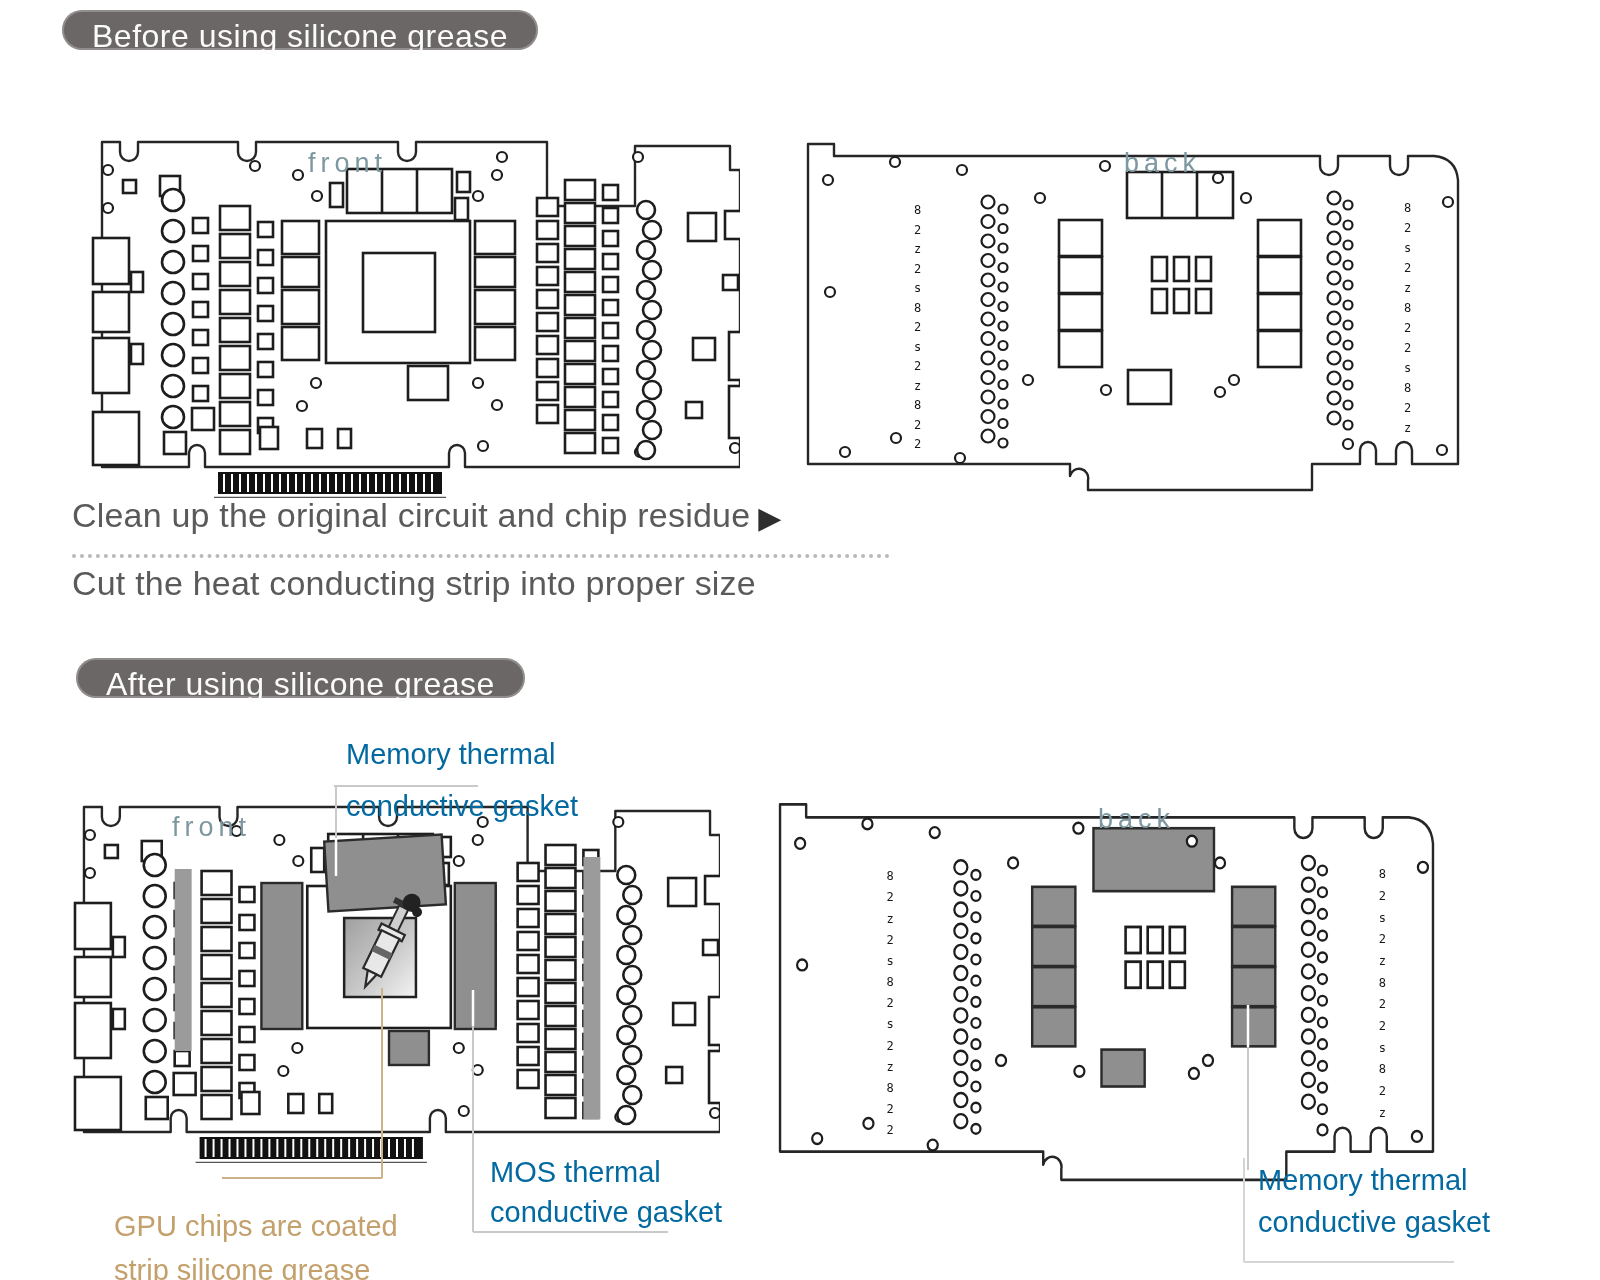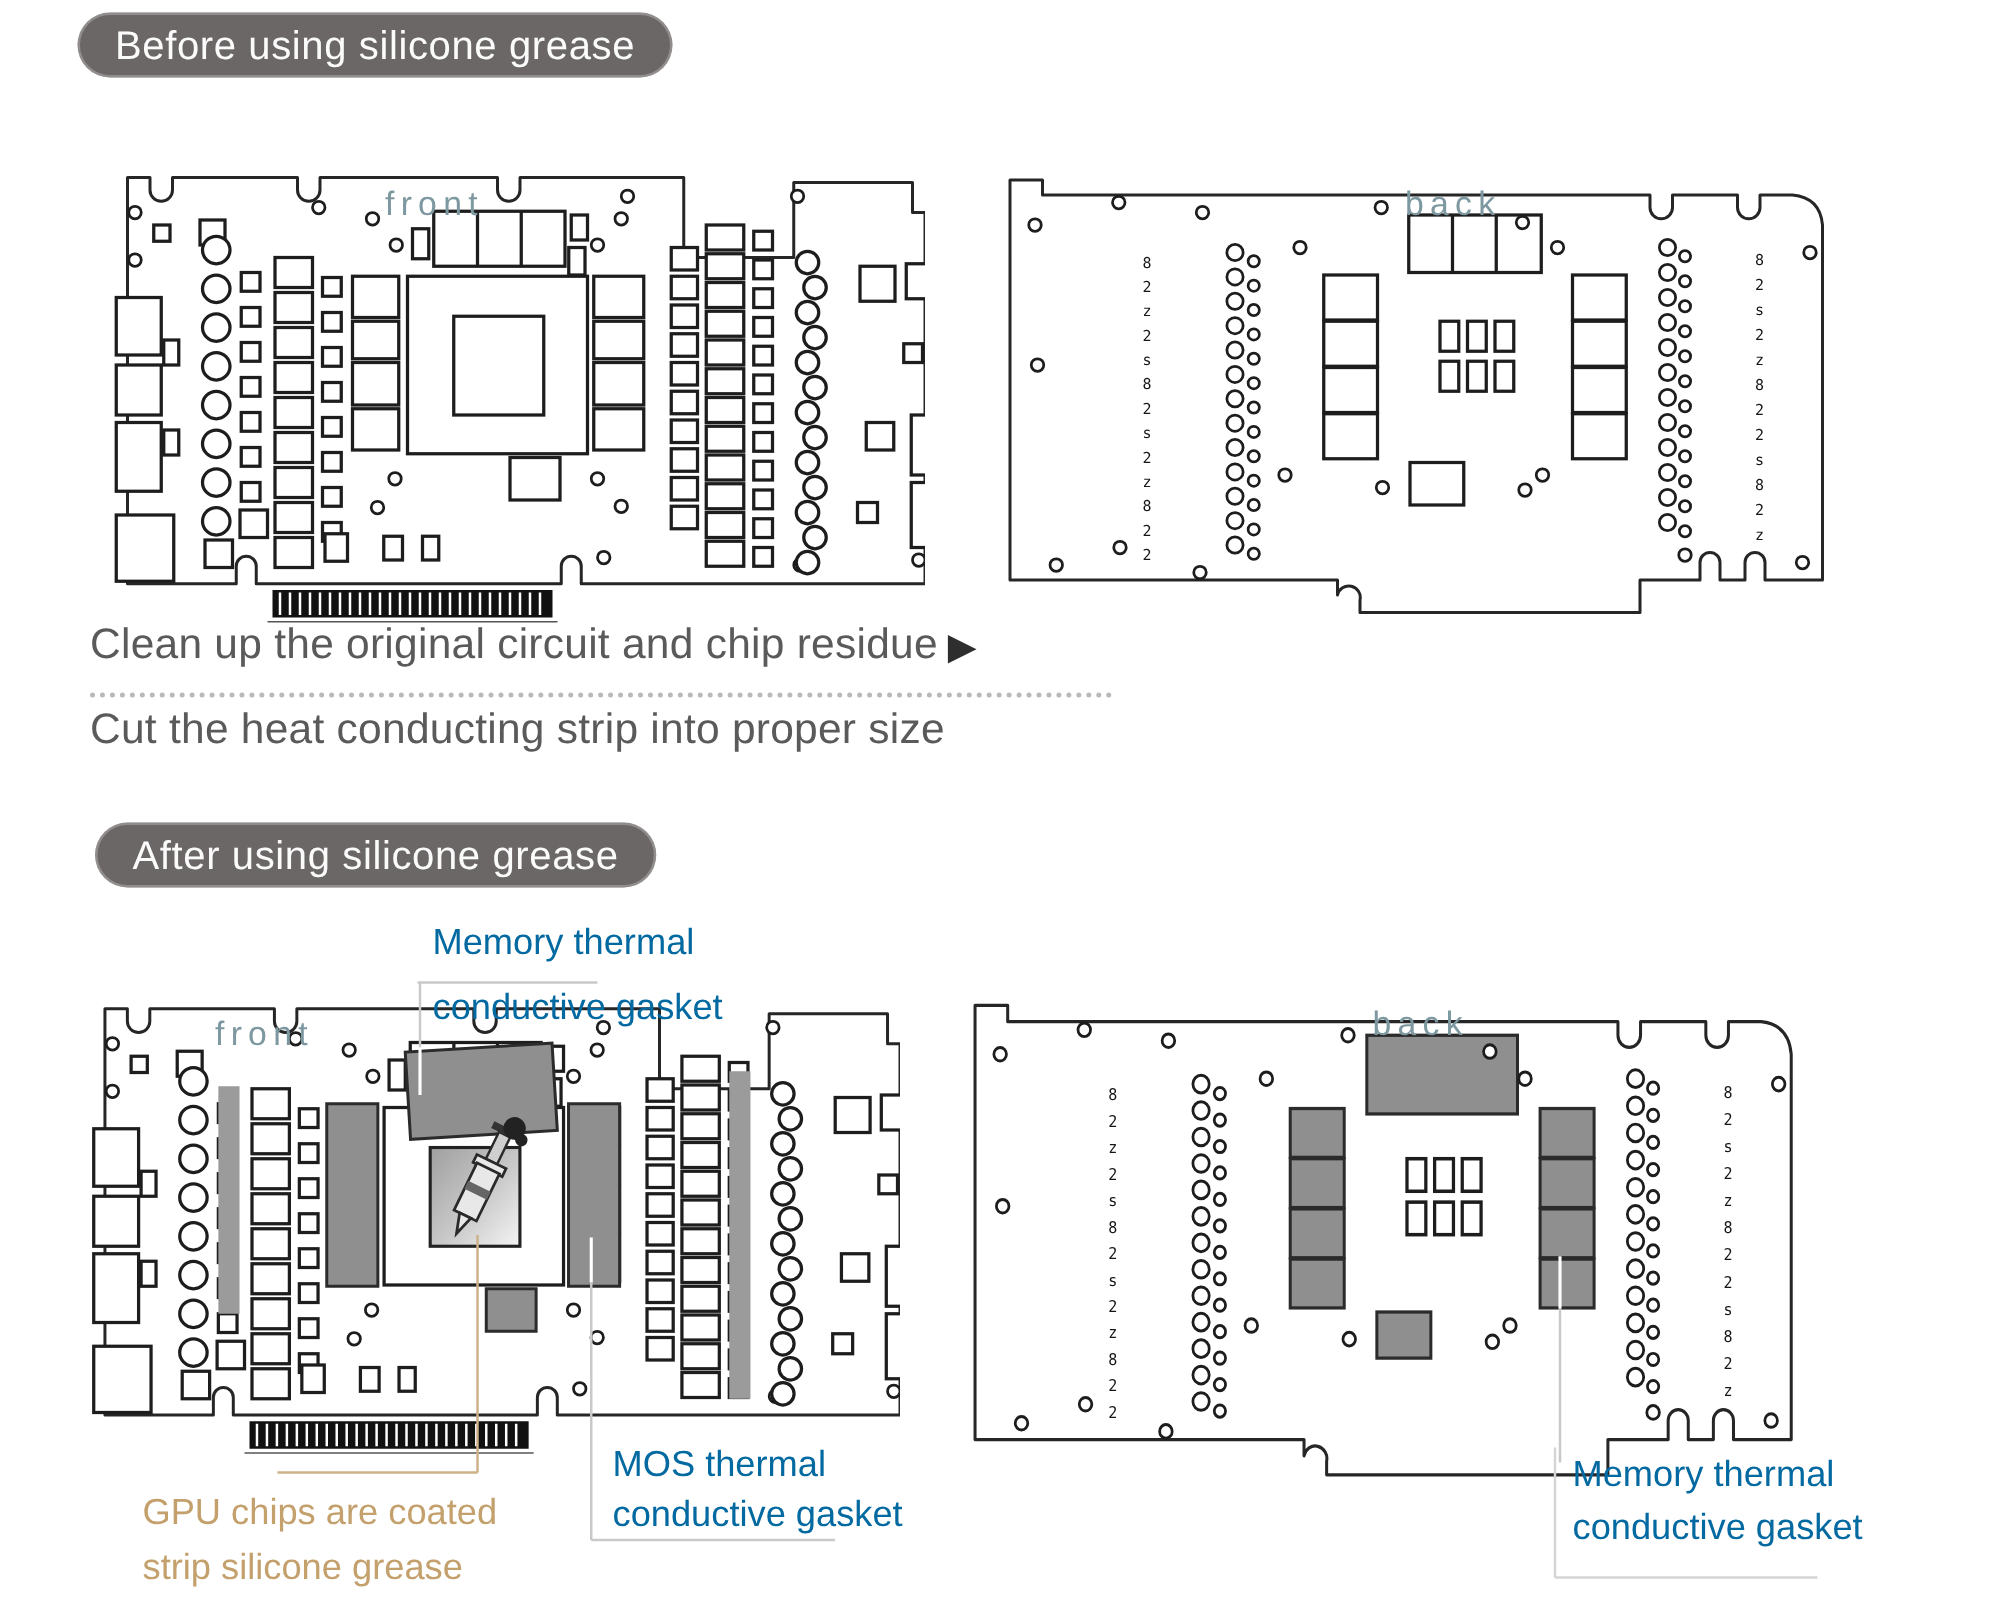--- a/index.html
+++ b/index.html
@@ -1,29 +1,29 @@
 <!DOCTYPE html>
 <html><head>
 <meta charset="utf-8">
 <style>
   html,body{margin:0;padding:0;}
   body{width:1600px;height:1280px;position:relative;background:#ffffff;overflow:hidden;
        font-family:"Liberation Sans", sans-serif;}
   svg.board{position:absolute;z-index:1;}
   svg.lines{position:absolute;left:0;top:0;z-index:2;pointer-events:none;}
   .txt{position:absolute;z-index:3;white-space:nowrap;}
-  .badge{height:52px;line-height:52px;border-radius:28px;background:#6b6766;color:#fbfbfb;
+  .badge{height:40px;line-height:52px;border-radius:28px;background:#6b6766;color:#fbfbfb;
          font-size:32px;font-weight:500;padding:0 30px;letter-spacing:.5px;
          box-shadow:inset 0 0 0 2px rgba(255,255,255,.25);}
   .viewlab{font-size:27px;letter-spacing:5px;color:#7d98a0;margin-top:44px;}
   .step{font-size:34px;color:#5a5a5a;letter-spacing:.2px;}
   .arrow{font-size:30px;color:#2e2e2e;margin-left:8px;vertical-align:-1px;}
   .divider{width:818px;height:0;border-top:4px dotted #b9b9b9;}
   .callout{font-size:29px;color:#0369a1;}
-  .callout.tan{color:#c3a06c;}
+  .callout.tan{color:#c3a06c;margin-top:16px;}
   
   .ol{fill:#ffffff;stroke:#262626;stroke-width:2.4;stroke-linejoin:round;}
   .cp{fill:#ffffff;stroke:#1d1d1d;stroke-width:2.6;}
   .hole{fill:#ffffff;stroke:#1d1d1d;stroke-width:2.2;}
   .gask{fill:#8f8f8f;stroke:#2b2b2b;stroke-width:2.4;}
   .gl{font-family:"DejaVu Sans Mono",monospace;font-size:12px;fill:#161616;}
   .syr{fill:#e8e8e8;stroke:#2a2a2a;stroke-width:2.2;}
   .syr2{fill:#cfcfcf;stroke:#2a2a2a;stroke-width:2;}
 </style>
 </head>

